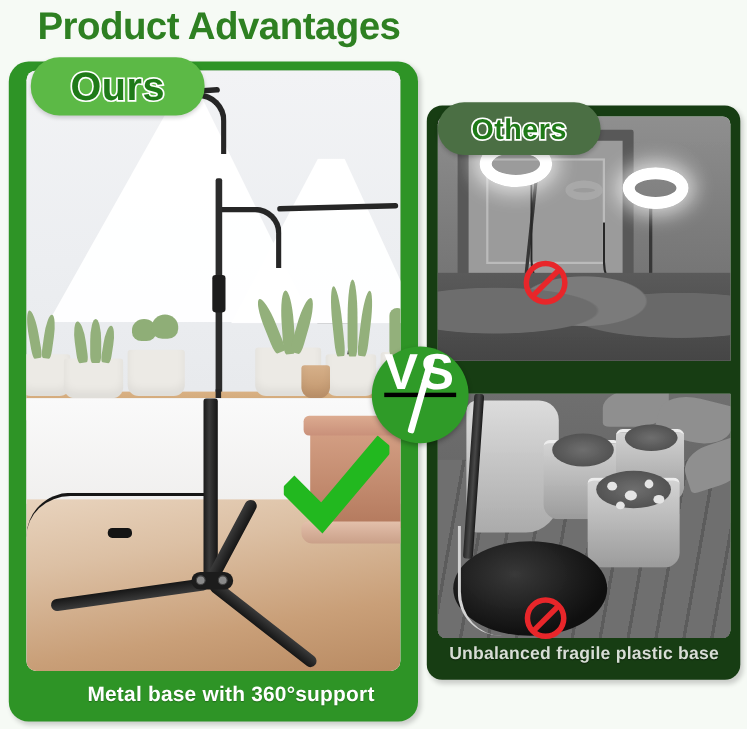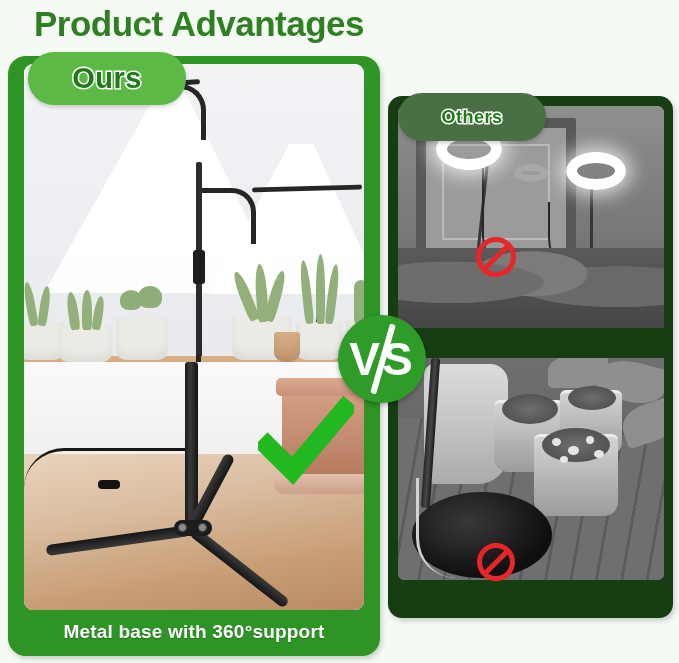--- a/index.html
+++ b/index.html
@@ -103,21 +103,21 @@
     letter-spacing: 0.2px;
     text-shadow: 0 1px 1px rgba(0,0,0,0.25);
   }
   .caption-others {
     color: #d7ddd5;
     font-size: 16px;
     letter-spacing: 0.2px;
     text-shadow: 0 1px 1px rgba(0,0,0,0.45);
   }
   .cap-ours-1 { left: 16px; top: 276px; width: 340px; height: 34px; }
-  .cap-ours-2 { left: 10px; top: 556px; width: 352px; height: 40px; text-align: center; }
+  .cap-ours-2 { left: 26px; top: 556px; width: 352px; height: 40px; text-align: center; }
   .cap-others-1 { left: 10px; top: 232px; width: 266px; height: 30px; }
   .cap-others-2 { left: 10px; top: 484px; width: 266px; height: 30px; }
 
   
   .badge {
     position: absolute;
     display: flex;
     align-items: center;
     justify-content: center;
     border-radius: 26px;
@@ -134,45 +134,46 @@
   }
   .badge-others {
     left: 398px;
     top: 93px;
     width: 148px;
     height: 48px;
     background: #4b6f44;
     box-shadow: 0 2px 4px rgba(0,0,0,0.2);
   }
   .badge-text {
-    font-size: 29px;
+    font-size: 36px;
     color: #1f7a18;
     -webkit-text-stroke: 3px #ffffff;
     paint-order: stroke fill;
     letter-spacing: 0.5px;
   }
   .badge-others .badge-text {
-    font-size: 18px;
+    font-size: 26px;
     -webkit-text-stroke: 3px #ffffff;
   }
 
   
   .vs-badge {
     position: absolute;
     left: 338px;
     top: 315px;
     width: 88px;
     height: 88px;
     border-radius: 50%;
     background: #2f9b28;
     box-shadow: 0 2px 5px rgba(0,0,0,0.3);
     z-index: 40;
     display: flex;
-    align-items: center;
+    align-items: flex-start;
     justify-content: center;
+    text-decoration: underline;
   }
   .vs-text {
     font-size: 46px;
     font-weight: bold;
     color: #ffffff;
     letter-spacing: 2px;
     line-height: 1;
   }
   .vs-slash {
     position: absolute;
@@ -446,20 +447,23 @@
       <div class="gravel" style="left:188px; top:78px; width:8px; height:8px;"></div>
       <div class="gravel" style="left:196px; top:92px; width:10px; height:8px;"></div>
       <div class="gravel" style="left:162px; top:98px; width:8px; height:7px;"></div>
 
       <div class="pole-bot"></div>
       <div class="disc-base"></div>
       <div class="cord-bot"></div>
     </div>
   </div>
 
+  <div class="caption caption-others cap-others-2">
+    <span>Unbalanced fragile plastic base</span>
+  </div>
 </div>
 
 <div class="badge badge-ours">
   <span class="badge-text">Ours</span>
 </div>
 
 <div class="badge badge-others">
   <span class="badge-text">Others</span>
 </div>
 

